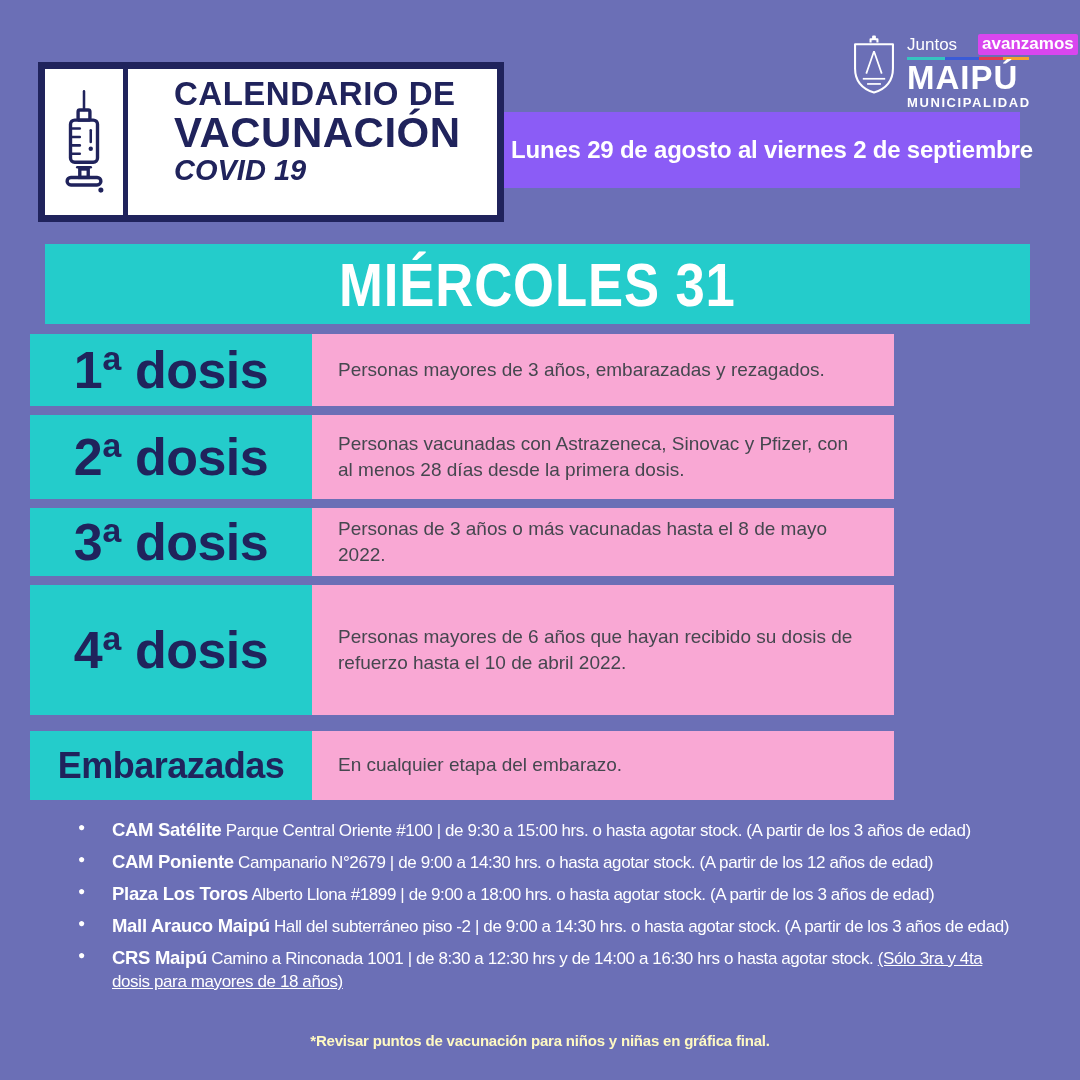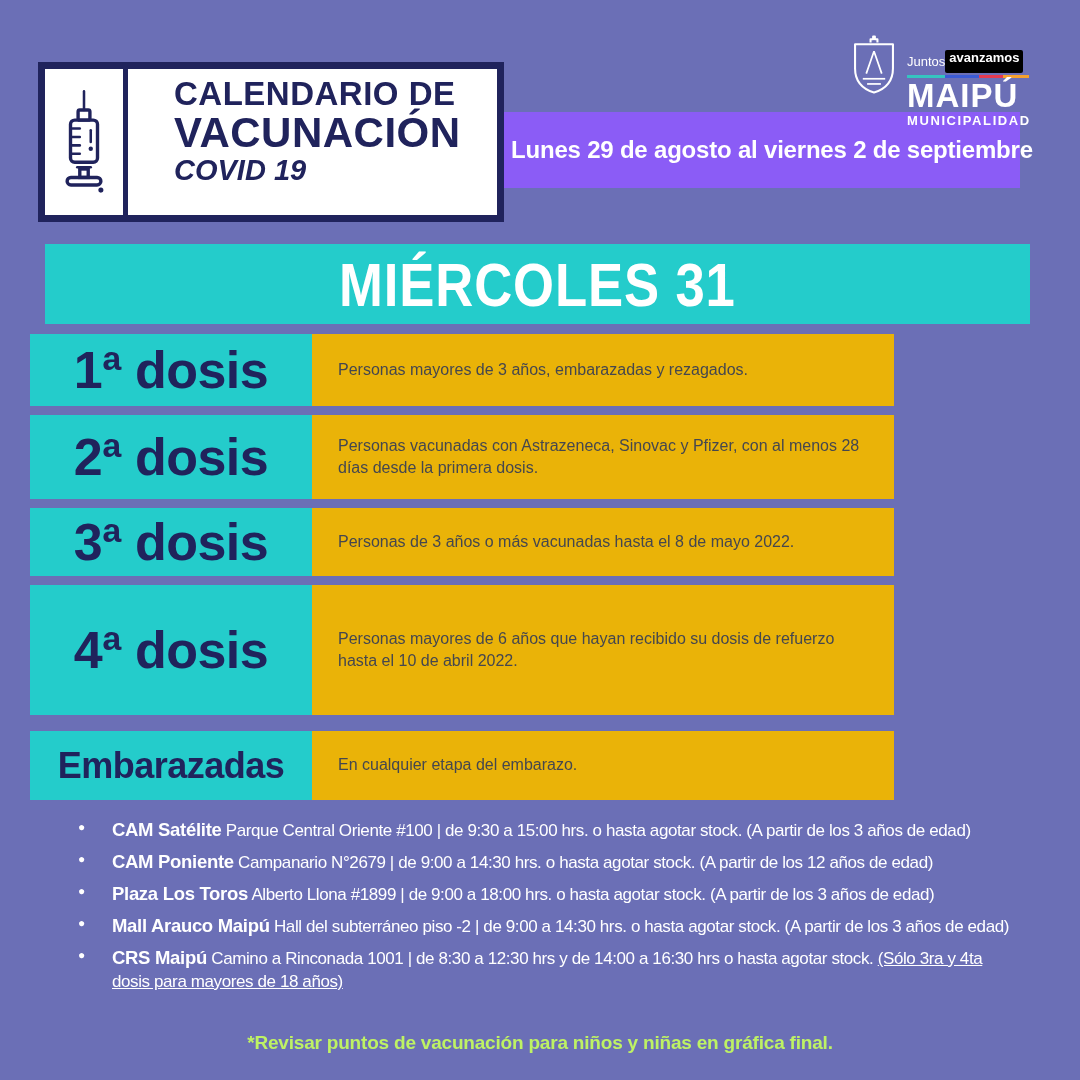--- a/index.html
+++ b/index.html
@@ -30,24 +30,24 @@
     background:#8b5cf6; display:flex; align-items:center; z-index:1;
   }
   .date-banner span {
     color:#fff; font-weight:bold; font-size:24px; letter-spacing:-.2px;
     padding-left:14px; white-space:nowrap;
   }
 
   
   .logo { position:absolute; left:848px; top:34px; display:flex; gap:7px; z-index:3; }
   .logo-text { display:flex; flex-direction:column; color:#fff; }
-  .tagline { font-size:13px; display:flex; align-items:center; gap:0;margin-top:16px; }
+  .tagline { font-size:17px; display:flex; align-items:center; gap:21px; }
   .tagline .plain { font-weight:normal; }
   .tagline .badge {
-    font-weight:bold; background:#000000; padding:0 4px 8px 4px; border-radius:2px;text-align:right;
+    font-weight:bold; background:#d946ef; padding:0 4px 1px 4px; border-radius:2px;text-align:right;
   }
   .color-bar { display:flex; height:3px; width:122px; margin:2px 0 1px 0; }
   .color-bar i { display:block; height:3px; }
   .cb1 { width:38px; background:#35c4c0; } .cb2 { width:34px; background:#3b5bd6; }
   .cb3 { width:24px; background:#e63a50; } .cb4 { width:26px; background:#f6a12e; }
   .logo-name { font-size:33px; font-weight:bold; letter-spacing:1px; line-height:1; }
   .logo-sub { font-size:13px; font-weight:bold; letter-spacing:1.6px; margin-top:1px; }
 
   
   .day-banner {
@@ -61,23 +61,23 @@
 
   
   .srow { position:absolute; left:30px; width:864px; display:flex; }
   .srow .label {
     width:282px; flex:0 0 282px; background:#24cccb; color:#20235c;
     display:flex; align-items:center; justify-content:center; font-weight:bold;
   }
   .label-lg { font-size:52px; letter-spacing:-.5px; }
   .label-md { font-size:36px; letter-spacing:-.5px; }
   .srow .desc {
-    flex:1; background:#eab308; display:flex; align-items:center;
+    flex:1; background:#f9a8d4; display:flex; align-items:center;
     padding:6px 26px; box-sizing:border-box;
-    color:#45474f; font-size:16px; line-height:1.38;
+    color:#45474f; font-size:19px; line-height:1.38;
   }
   .row1 { top:334px; height:72px; }
   .row2 { top:415px; height:84px; }
   .row3 { top:508px; height:68px; }
   .row4 { top:585px; height:130px; }
   .row5 { top:731px; height:69px; }
 
   
   .locations {
     position:absolute; left:72px; top:818px; width:944px;
@@ -89,21 +89,21 @@
   }
   .locations li::before {
     content:"●"; position:absolute; left:6px; top:1px; font-size:12px; color:#fff;
   }
   .locations b { font-size:18.5px; letter-spacing:-.3px; }
   .locations .ul { text-decoration:underline; }
 
   
   .footnote {
     position:absolute; left:0; right:0; top:1032px; text-align:center;
-    color:#bef264; font-weight:bold; font-size:19px; letter-spacing:-.2px;
+    color:#fef9c3; font-weight:bold; font-size:15px; letter-spacing:-.2px;
   }
 </style>
 </head>
 <body>
 
 <div class="canvas">
 
   <div class="title-box">
     <div class="syringe-cell">
       <svg width="54" height="122" viewBox="0 0 64 128" fill="none" stroke="#20235c" stroke-width="4" stroke-linecap="round">

